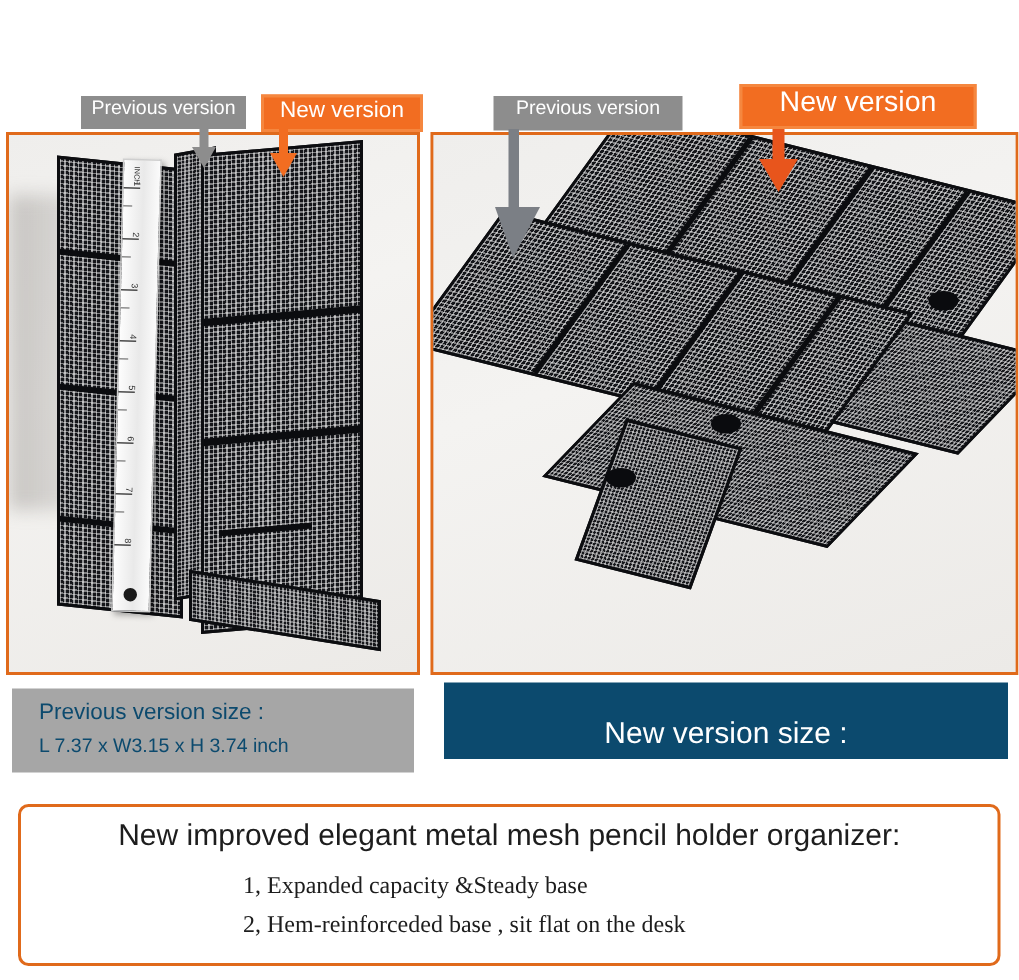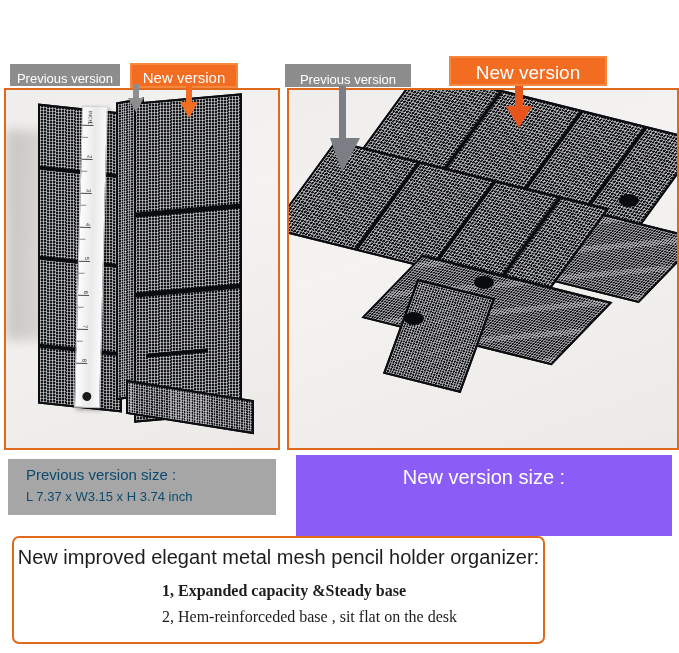--- a/index.html
+++ b/index.html
@@ -118,22 +118,22 @@
     left:110px;top:196px;width:80px;height:100px;
     transform:rotate(14deg) skewX(-6deg);
   }
   .foot{
     position:absolute;width:20px;height:13px;border-radius:50%;
     background:#0a0b0e;
   }
 
   
   .callout{
-    position:absolute;display:flex;align-items:flex-end;justify-content:center;
-    white-space:nowrap;box-sizing:border-box;
+    position:absolute;display:flex;align-items:flex-start;justify-content:center;
+    white-space:nowrap;box-sizing:border-box;margin-left:44px;
   }
   #label-prev-left{
     left:10px;top:64px;width:110px;height:22px;
     background:#8d8d8d;color:#ffffff;font-size:13px;
   }
   #label-new-left{
     left:130px;top:63px;width:108px;height:25px;
     background:#f26d21;color:#ffffff;font-size:15px;
     border:2px solid #f5873f;
   }
@@ -152,42 +152,42 @@
 
   
   #size-prev{
     position:absolute;left:8px;top:459px;width:268px;height:56px;
     background:#a6a6a6;color:#0c4a6e;
     padding:4px 0 0 18px;box-sizing:border-box;
   }
   #size-prev .hd{font-size:15px;line-height:24px;}
   #size-prev .vl{font-size:13px;line-height:20px;}
   #size-new{
-    position:absolute;left:296px;top:455px;width:376px;height:81px;
-    background:#8b5cf6;color:#ffffff;
-    text-align:center;padding-top:8px;box-sizing:border-box;
+    position:absolute;left:296px;top:455px;width:376px;height:51px;
+    background:#0c4a6e;color:#ffffff;
+    text-align:center;padding-top:20px;box-sizing:border-box;
   }
   #size-new .hd{font-size:20px;line-height:28px;}
   #size-new .vl{font-size:16px;line-height:24px;}
 
   
   #desc-box{
-    position:absolute;left:12px;top:536px;width:533px;height:108px;
+    position:absolute;left:12px;top:536px;width:655px;height:108px;
     border:2px solid #e06a1b;border-radius:7px;background:#ffffff;
     box-sizing:border-box;
   }
   #desc-heading{
     position:absolute;left:0;right:0;top:8px;text-align:center;
     font-size:20px;color:#1d1d1d;
   }
   .desc-line{
     position:absolute;left:148px;font-family:"Liberation Serif", serif;
     font-size:16px;color:#1d1d1d;white-space:nowrap;
   }
-  #desc-line-1{top:44px;font-weight:bold;}
+  #desc-line-1{top:44px;}
   #desc-line-2{top:70px;}
 </style>
 </head>
 <body>
 
 <div class="root">
 
 
   <div class="photo-panel" id="panel-left">
     <div class="photo-bg"></div>

